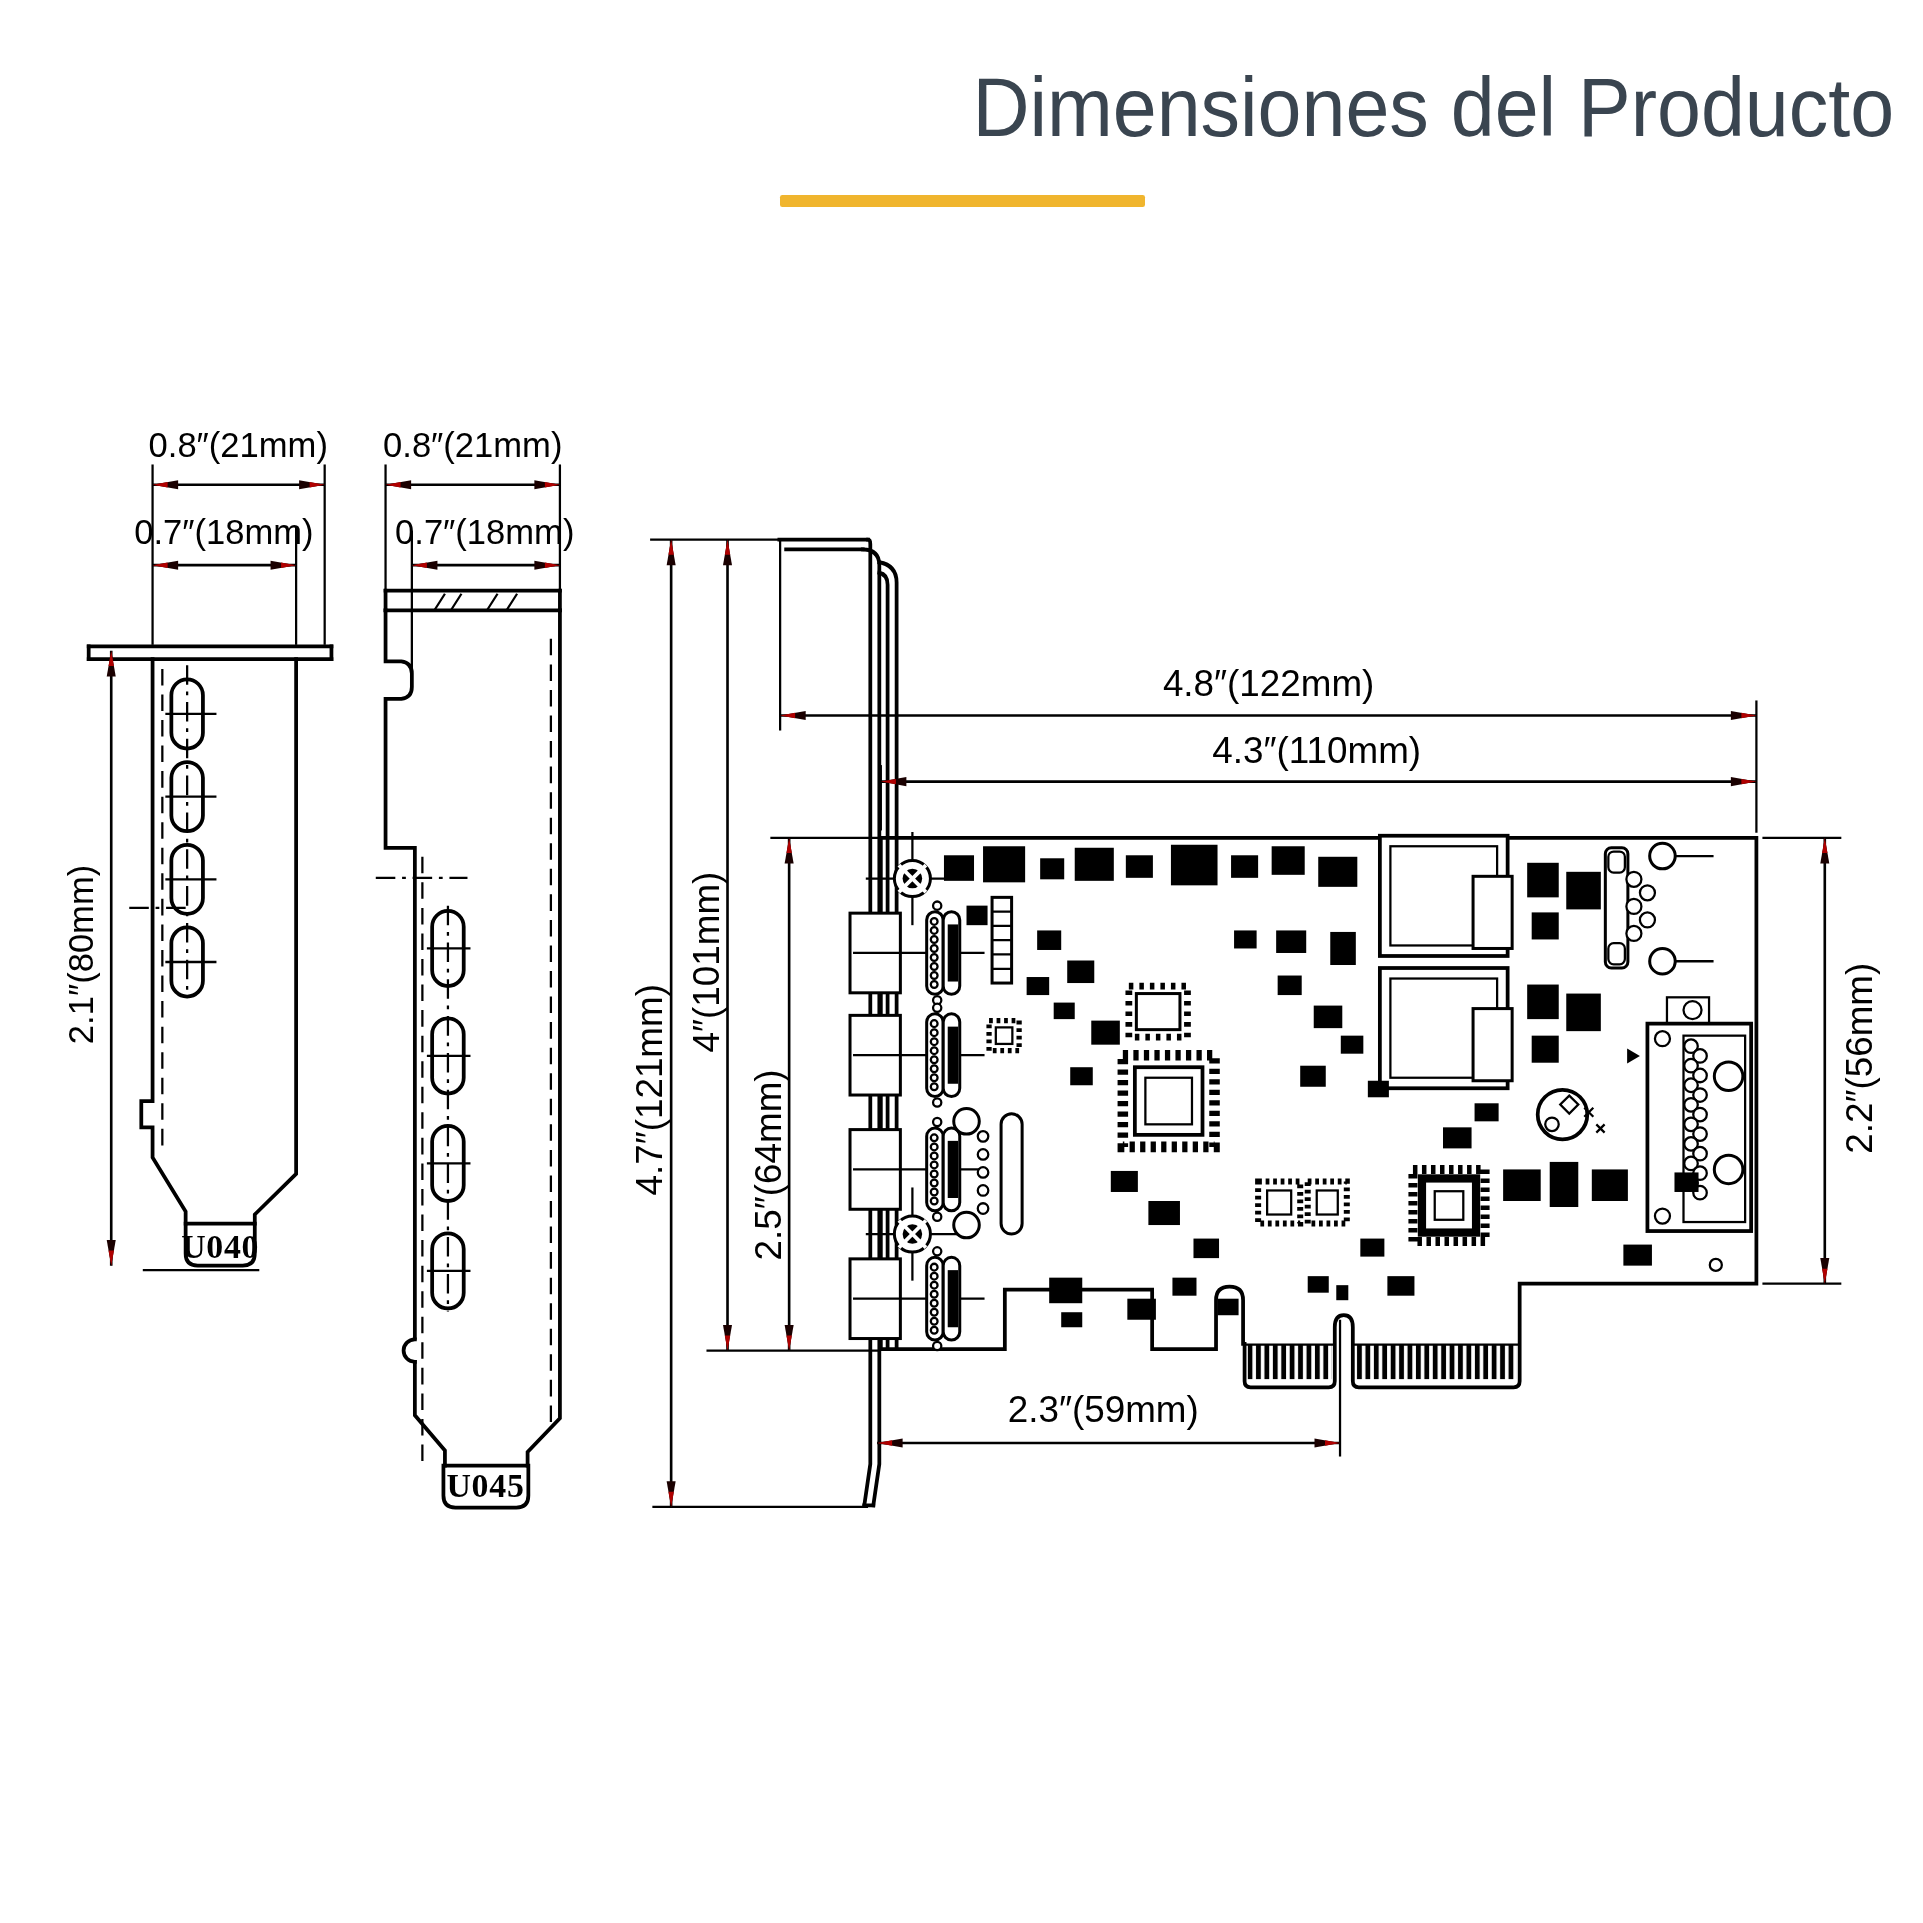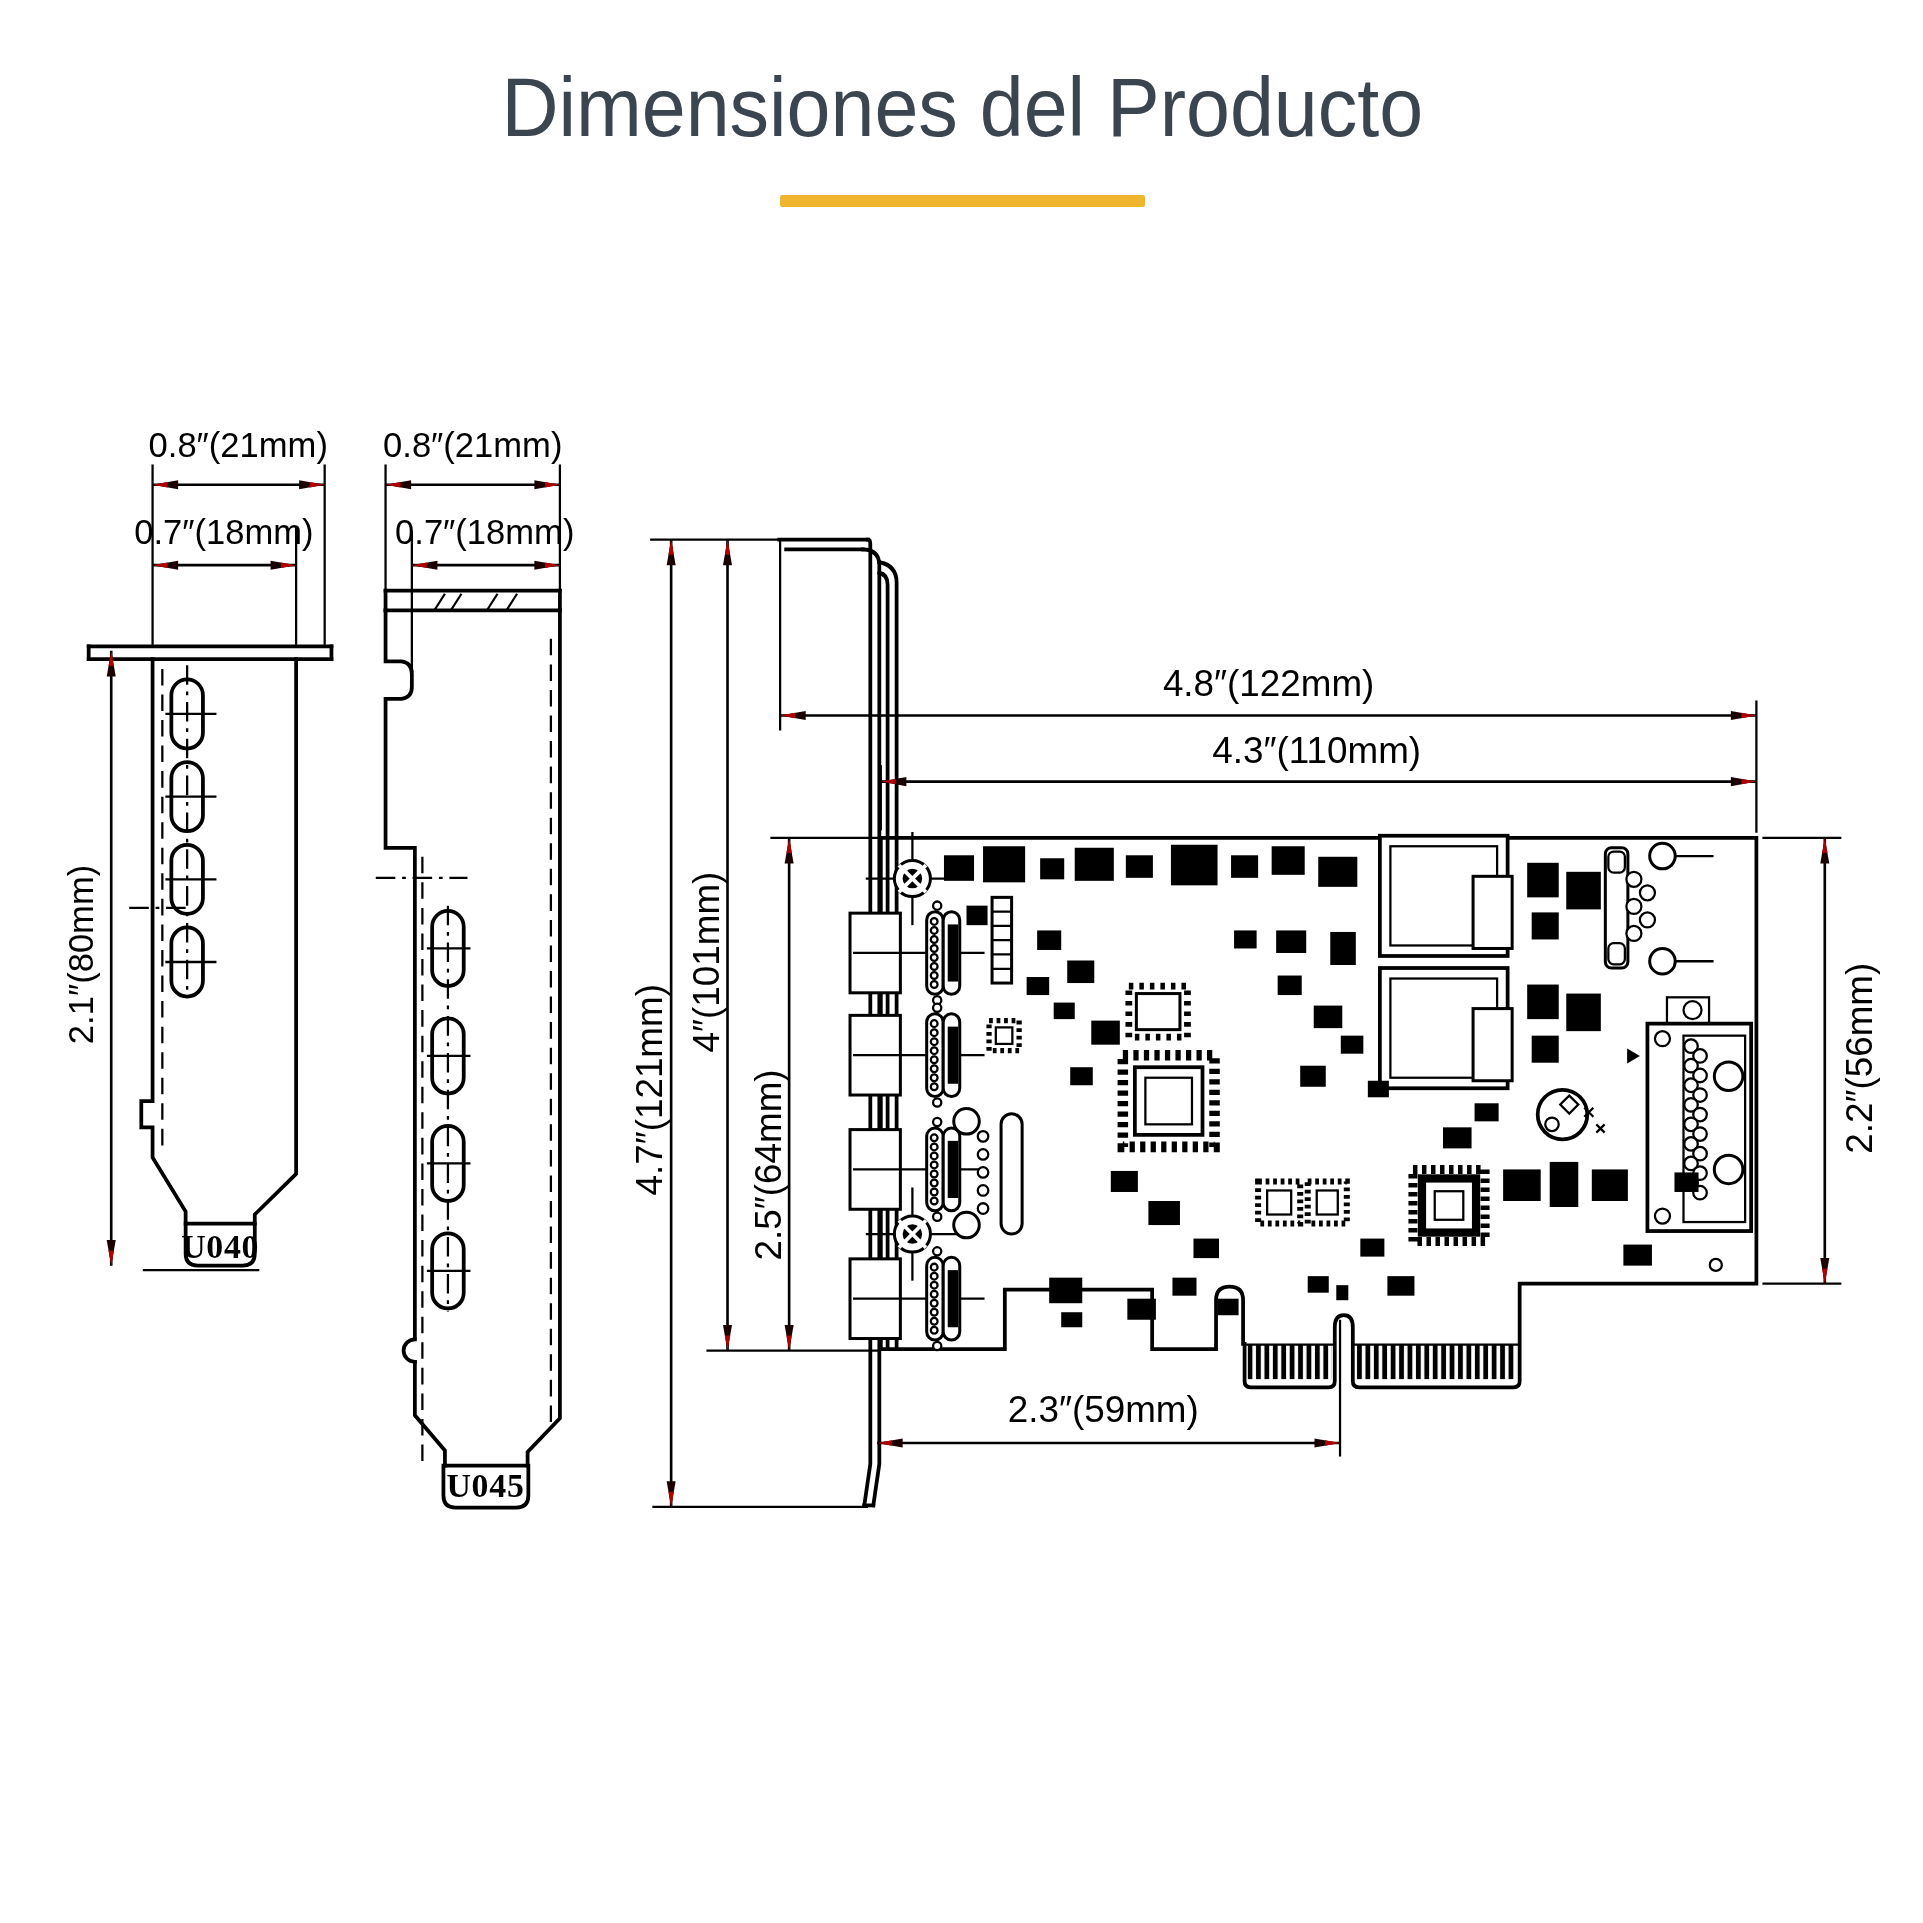--- a/index.html
+++ b/index.html
@@ -3,21 +3,21 @@
 <meta charset="utf-8">
 <style>
   :root{
     --color-title:#3a4550;
     --color-accent:#f0b52e;
     --color-ink:#000000;
     --color-arrow:#b00000;
   }
   html,body{margin:0;padding:0;background:#fff;}
   body{width:1924px;height:1924px;position:relative;font-family:"Liberation Sans",sans-serif;}
-  .title-wrap{position:absolute;top:59px;left:0;width:1924px;text-align:center;}
+  .title-wrap{position:absolute;top:59px;left:0;width:1924px;text-align:right;}
   h1{
     margin:0;font-size:84px;font-weight:300;color:var(--color-title);
     font-family:"Liberation Sans",sans-serif;letter-spacing:0px;
     display:inline-block;transform:scaleX(.94);
   }
   .accent-bar{
     width:365px;height:12px;background:var(--color-accent);
     margin:39px auto 0 auto;border-radius:2.3px;
   }
   svg{position:absolute;left:0;top:0;}

